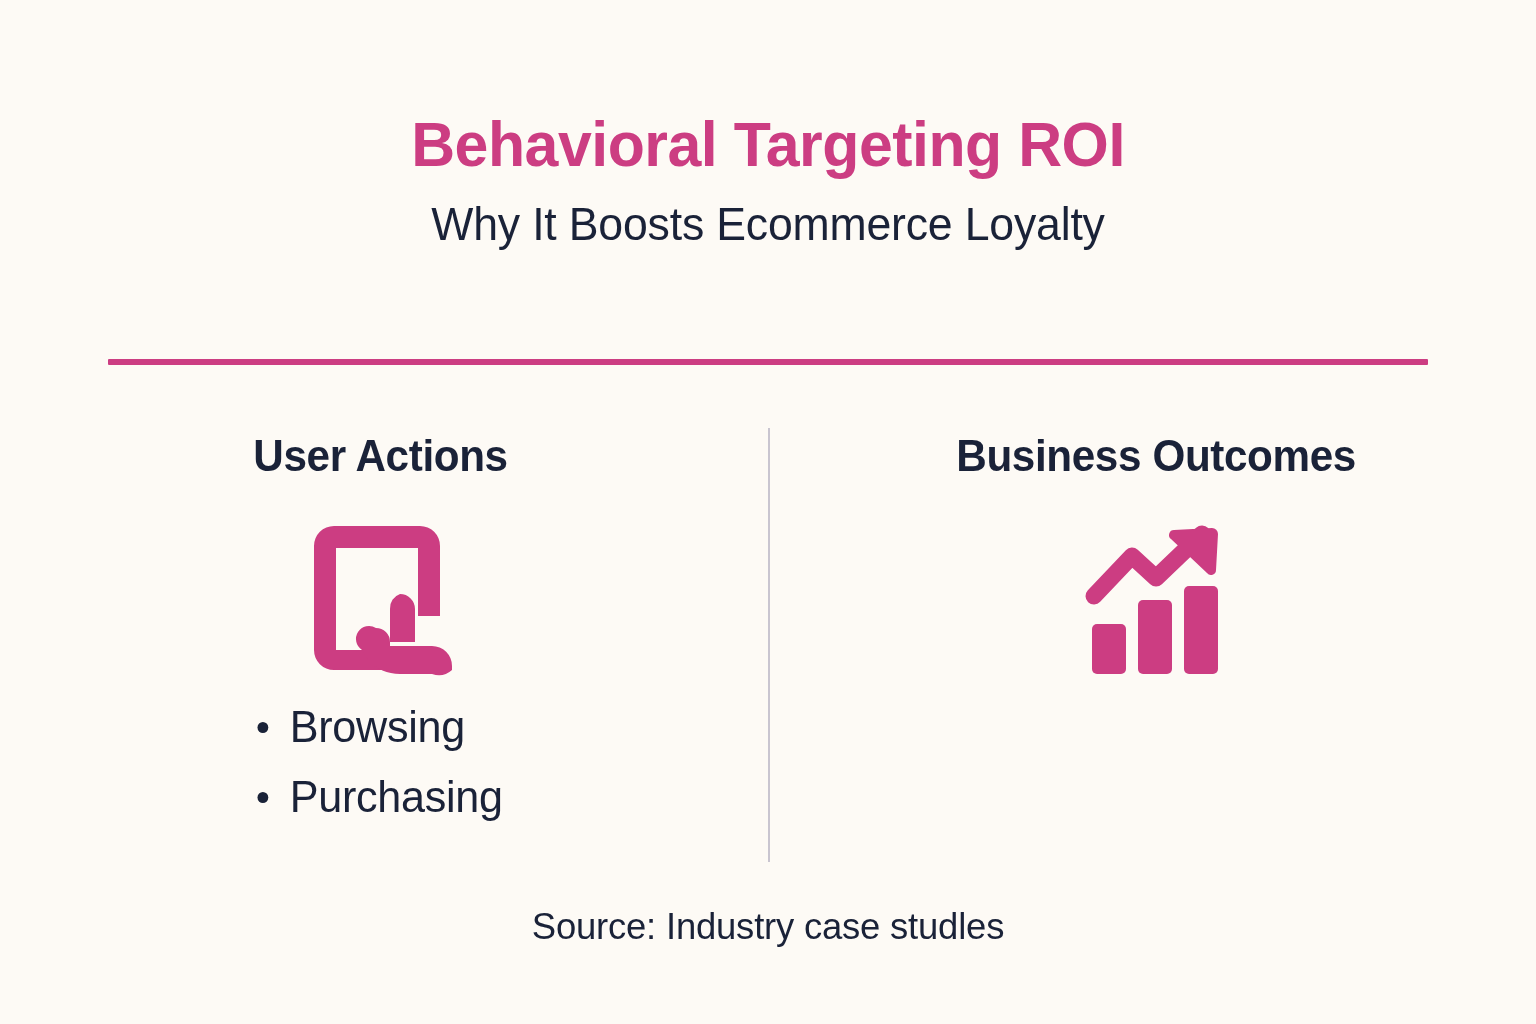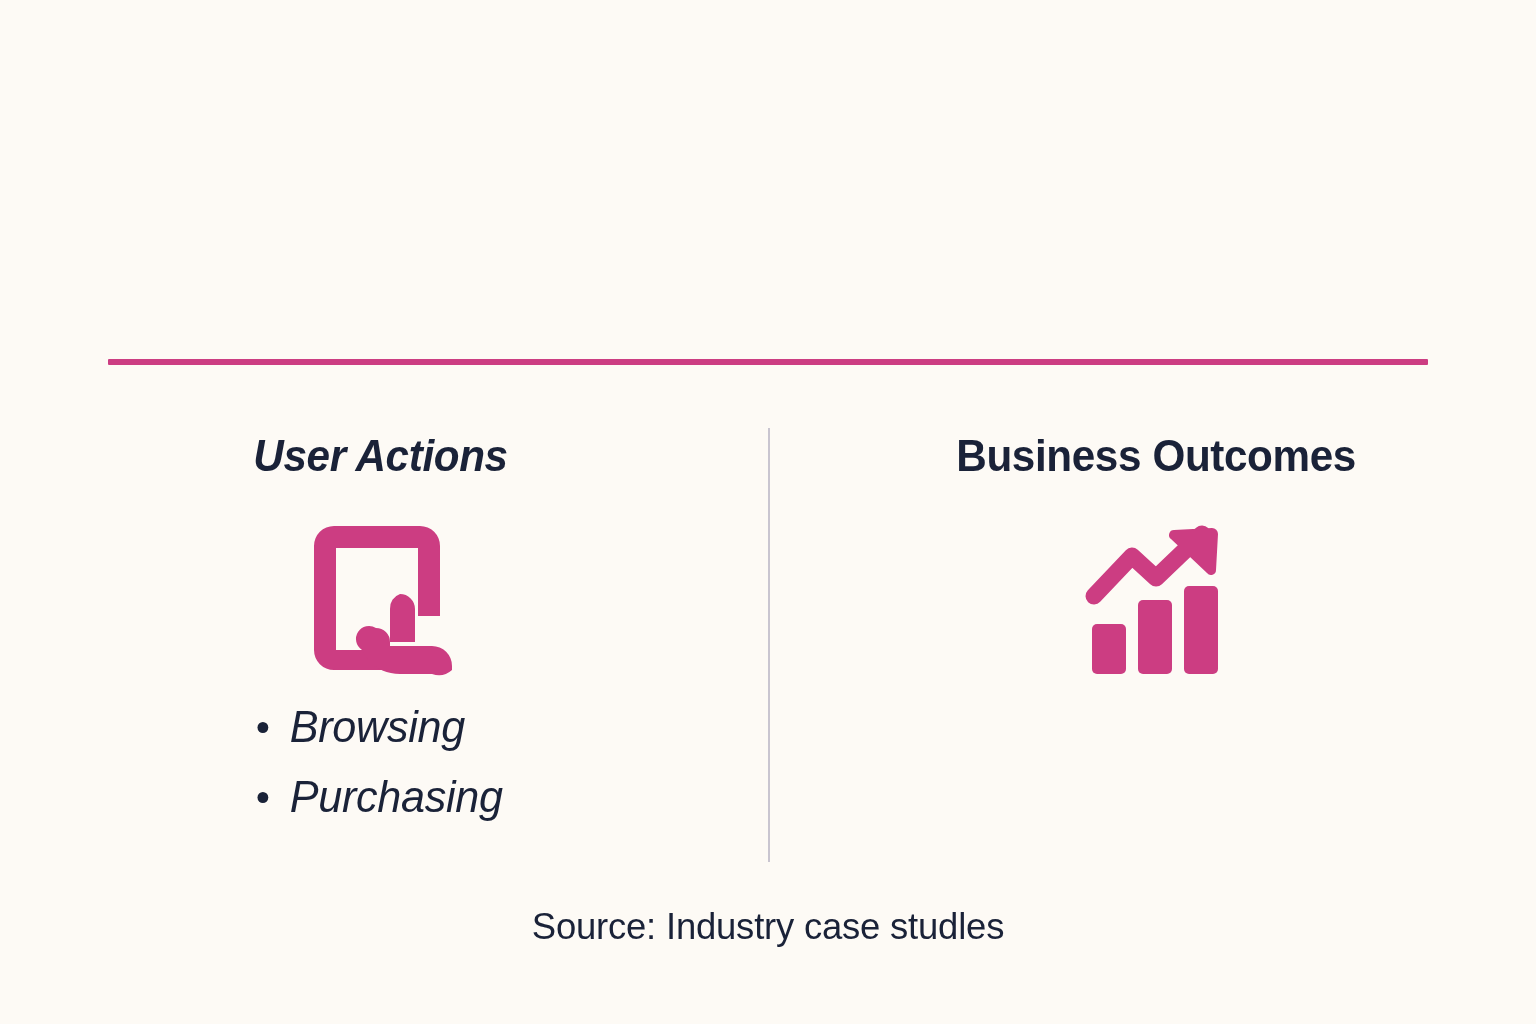--- a/index.html
+++ b/index.html
@@ -73,21 +73,21 @@
   }
 
   .col {
     flex: 1 1 0;
     display: flex;
     flex-direction: column;
     align-items: center;
     position: relative;
   }
 
-  .col-left { padding-right: 8px; font-style: italic; }
+  .col-left { padding-right: 8px; }
   .col-right { padding-left: 8px; }
 
   .col-head {
     margin: 0;
     font-size: 44px;
     font-weight: bold;
     letter-spacing: -0.4px;
     color: #1a2238;
     line-height: 1;
     padding-top: 14px;
@@ -150,20 +150,24 @@
     color: #1a2238;
     letter-spacing: -0.2px;
     transform: scaleX(0.985);
   }
 </style>
 </head>
 <body>
 
 <div class="poster">
 
+  <div class="header">
+    <h1 class="title">Behavioral Targeting ROI</h1>
+    <h2 class="subtitle">Why It Boosts Ecommerce Loyalty</h2>
+  </div>
 
   <div class="rule"></div>
 
   <div class="v-divider"></div>
 
   <div class="columns">
 
     <div class="col col-left">
       <h3 class="col-head">User Actions</h3>
 

